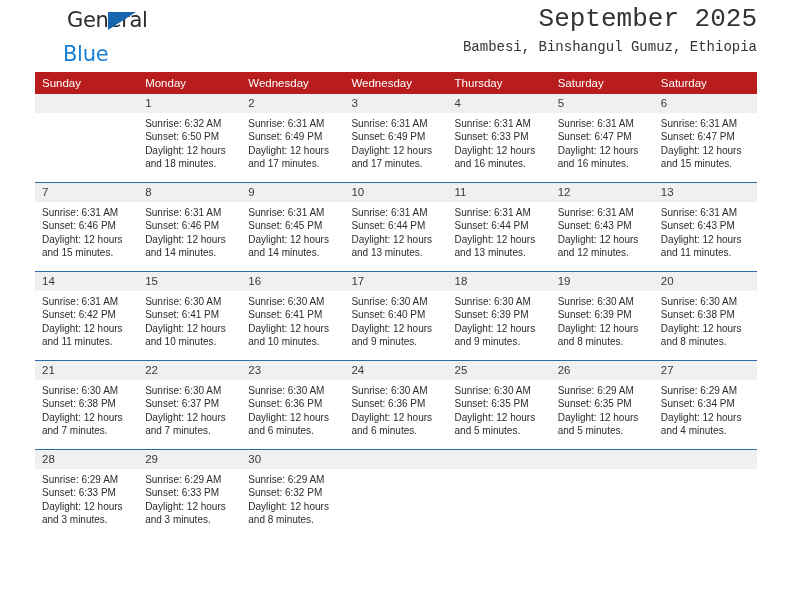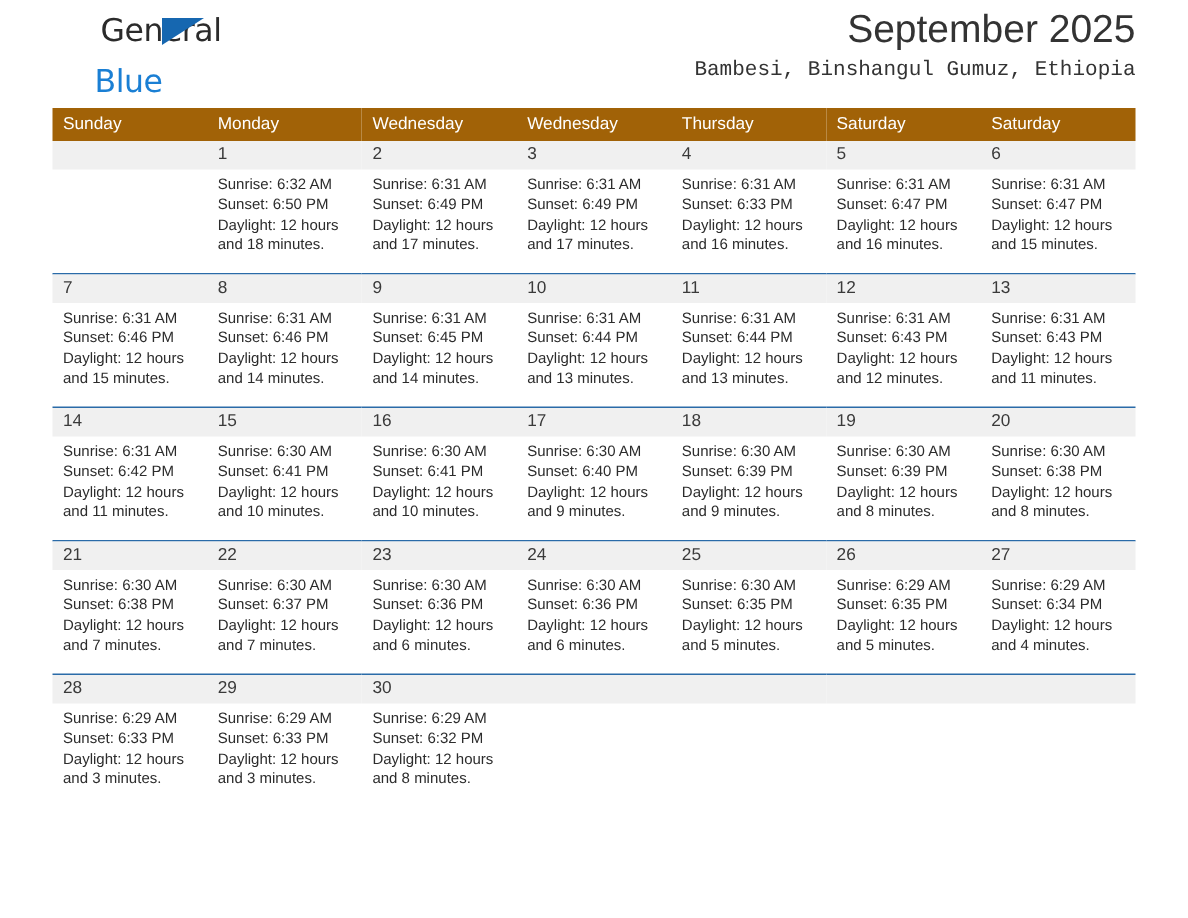--- a/index.html
+++ b/index.html
@@ -68,37 +68,38 @@
   .titles {
     text-align: right;
     margin-top: 2px;
   }
   .cal-title {
     font-size: 26px;
     font-weight: normal;
     color: #333333;
     line-height: 34px;
     white-space: nowrap;
+    font-family: Liberation Mono, monospace;
   }
   .cal-subtitle {
     font-size: 14px;
     color: #333333;
     line-height: 22px;
     white-space: nowrap;
     font-family: Liberation Mono, monospace;
   }
 
   
   .calendar {
     width: 722px;
     border-collapse: collapse;
     table-layout: fixed;
   }
   .calendar th {
-    background: #a16207;
+    background: #b91c1c;
     color: #ffffff;
     font-weight: normal;
     font-size: 11.5px;
     text-align: left;
     padding: 5px 0 5px 7px;
     border: none;
     height: 12px;
   }
   .week-row > td {
     padding: 0;

